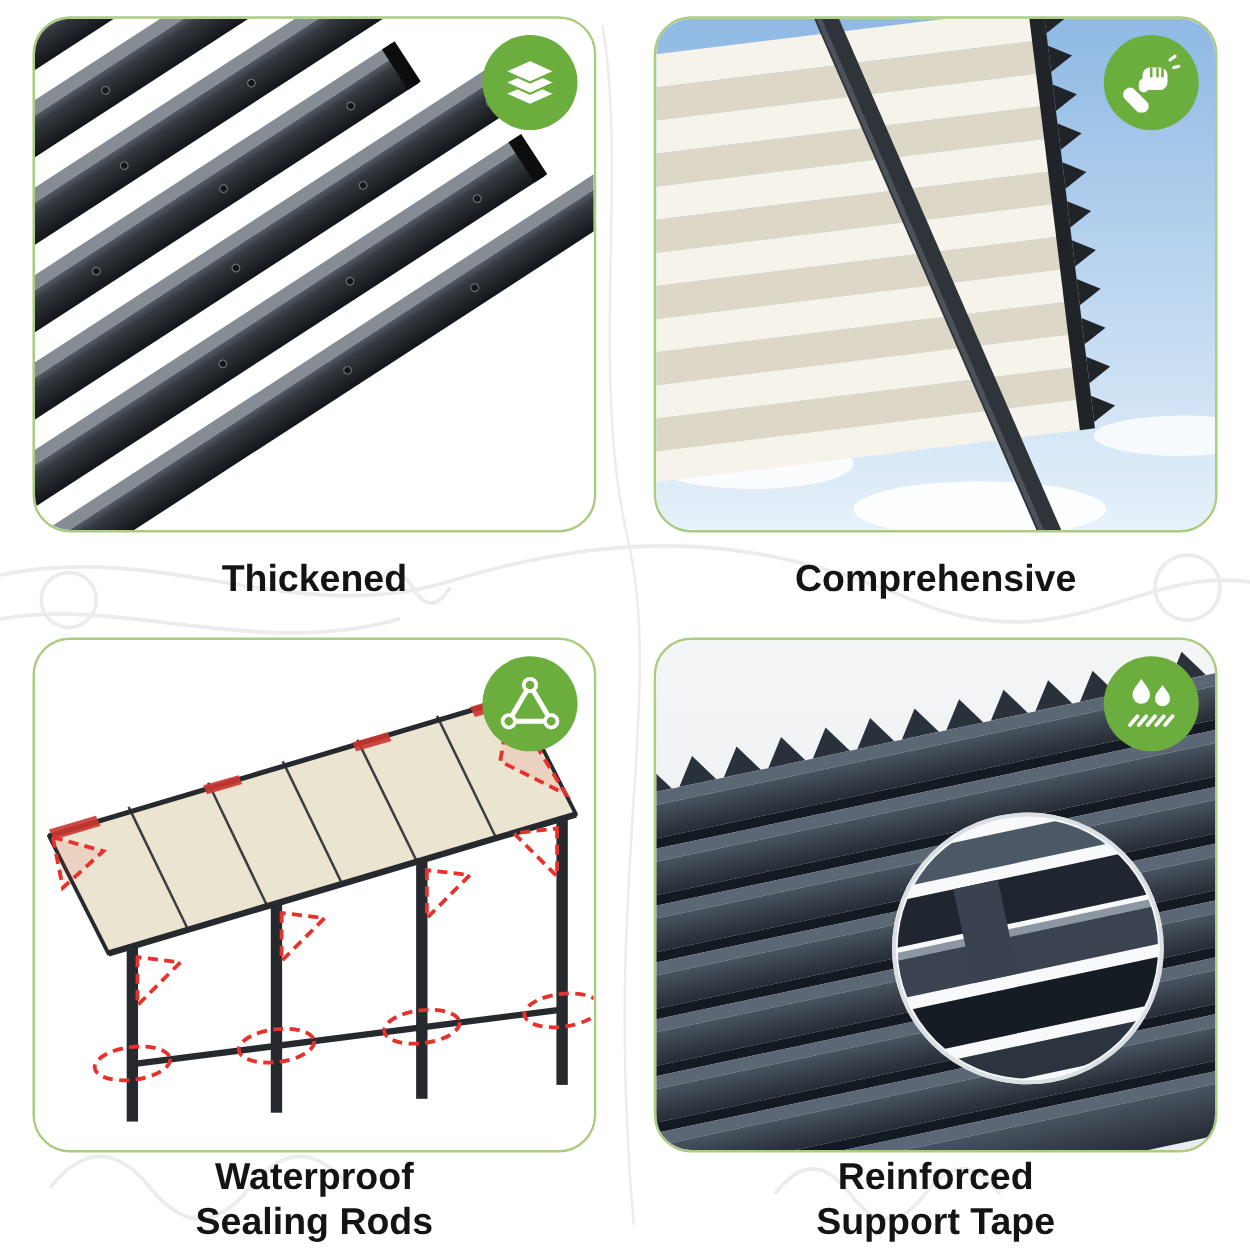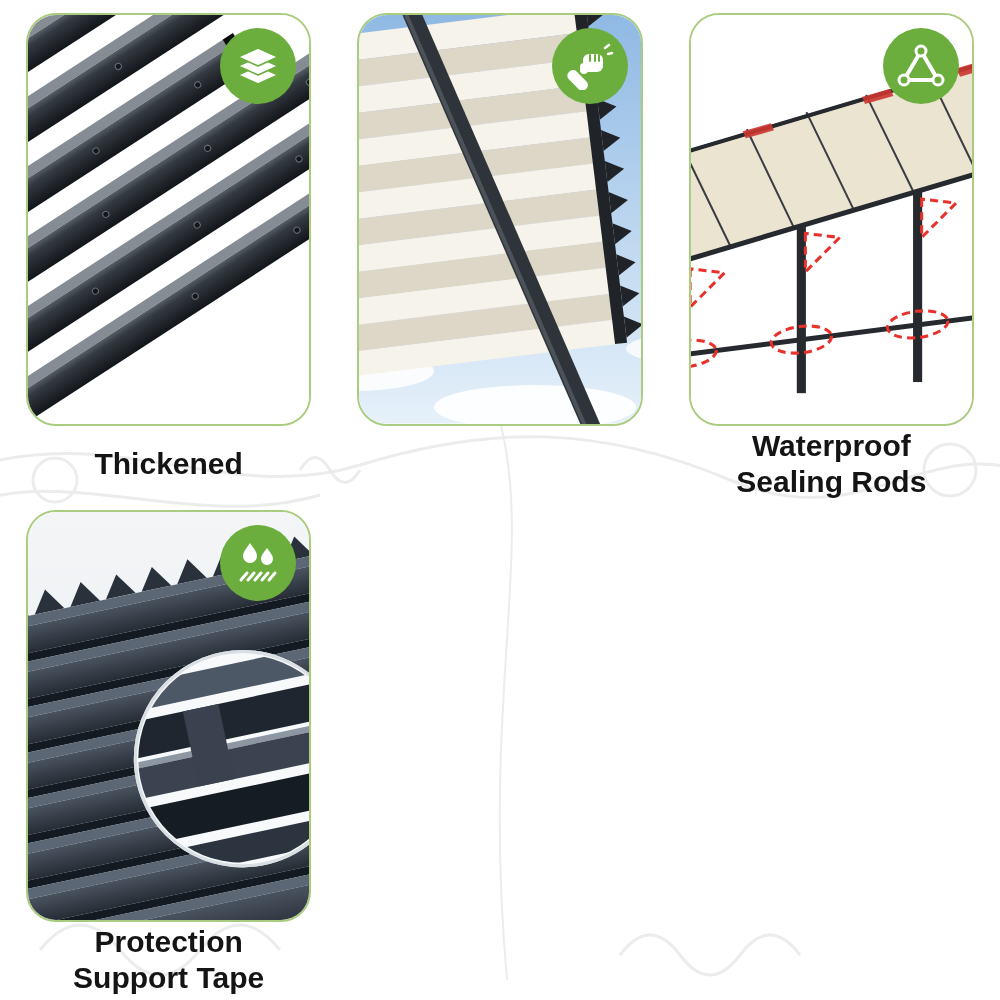--- a/index.html
+++ b/index.html
@@ -1,21 +1,21 @@
 <!DOCTYPE html>
 <html style="--green: #6cae3e; --green-border: #a9cc7f; --red: #e8312a; --text: #141414;"><head>
 <meta charset="utf-8">
 <style>
   *{margin:0;padding:0;box-sizing:border-box}
   :root{--green:#6cae3e;--green-border:#a9cc7f;--red:#e8312a;--text:#141414}
   html,body{width:1000px;height:1000px;background:#fff;overflow:hidden;
     font-family:"Liberation Sans",sans-serif}
   .page{position:relative;width:1000px;height:1000px;background:#fff}
   .sketch{position:absolute;inset:0;width:100%;height:100%}
-  .grid{position:absolute;inset:0;display:grid;grid-template-columns:1fr 1fr 1fr;
+  .grid{position:absolute;inset:0;display:grid;grid-template-columns:1fr 1fr;
     grid-template-rows:1fr 1fr;column-gap:46px;row-gap:8px;padding:13px 26px 2px}
   .card{display:flex;flex-direction:column;min-height:0}
   .photo{position:relative;flex:1;border:2px solid var(--green-border);
     border-radius:30px;overflow:hidden;background:#fff;min-height:0}
   .photo>svg.scene{position:absolute;inset:0;width:100%;height:100%;display:block}
   .badge{position:absolute;top:13px;right:13px;width:76px;height:76px;border-radius:50%;
     background:var(--green);display:flex;align-items:center;justify-content:center}
   .badge svg{width:48px;height:48px;display:block}
   .caption{height:76px;display:flex;flex-direction:column;align-items:center;
     justify-content:center;font-weight:bold;font-size:30px;line-height:1.2;
@@ -190,20 +190,21 @@
               <line x1="33" y1="13" x2="33" y2="19"></line>
             </g>
             <g stroke="#ffffff" stroke-width="2.5" stroke-linecap="round">
               <line x1="39" y1="6" x2="43" y2="3"></line>
               <line x1="42" y1="12" x2="46" y2="11"></line>
             </g>
           </svg>
         </div>
       </div>
       <figcaption class="caption">
+        <span>Comprehensive</span>
       </figcaption>
     </figure>
 
     <figure class="card">
       <div class="photo">
         <svg class="scene" viewBox="0 0 450 404" preserveAspectRatio="xMidYMid slice">
           <rect width="450" height="404" fill="#ffffff"></rect>
 
           <polygon points="15,155 385,45 432,138 62,248" fill="#ebe4d1" stroke="#26292e" stroke-width="3" stroke-linejoin="round"></polygon>
           <g stroke="#3a3d42" stroke-width="2">
@@ -345,19 +346,19 @@
               <line x1="7" y1="41" x2="13" y2="34"></line>
               <line x1="14" y1="41" x2="20" y2="34"></line>
               <line x1="21" y1="41" x2="27" y2="34"></line>
               <line x1="28" y1="41" x2="34" y2="34"></line>
               <line x1="35" y1="41" x2="41" y2="34"></line>
             </g>
           </svg>
         </div>
       </div>
       <figcaption class="caption">
-        <span>Protection</span>
+        <span>Reinforced</span>
         <span>Support Tape</span>
       </figcaption>
     </figure>
 
   </div>
 </div>
 
 </body></html>

